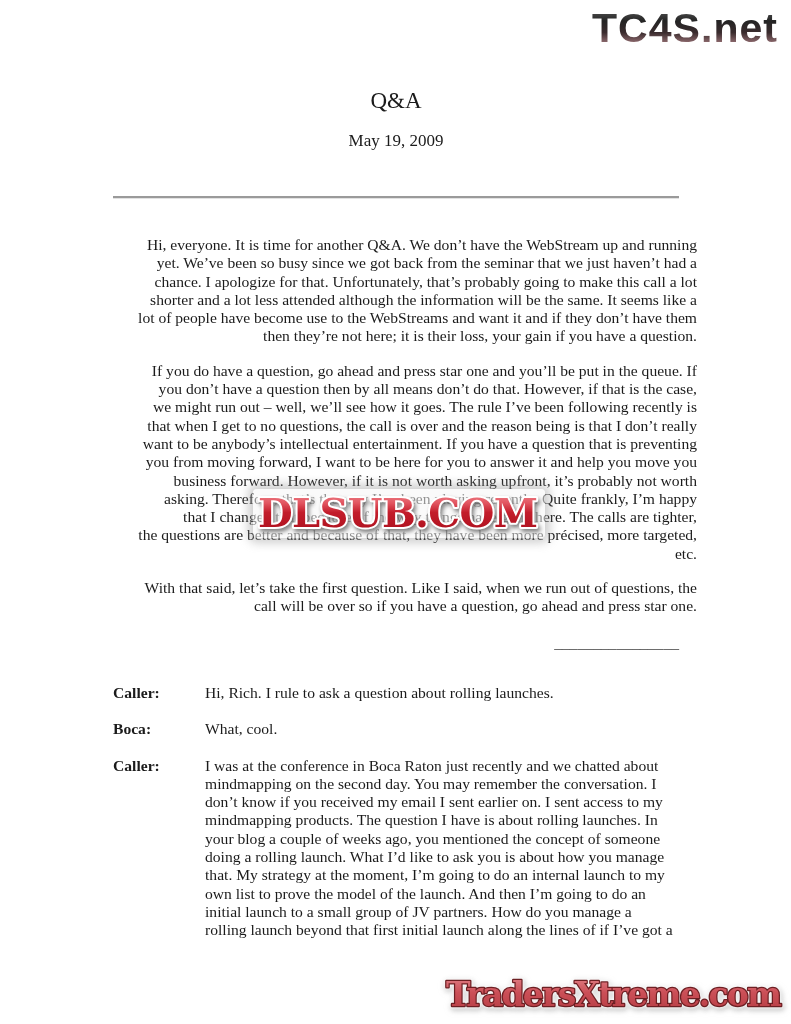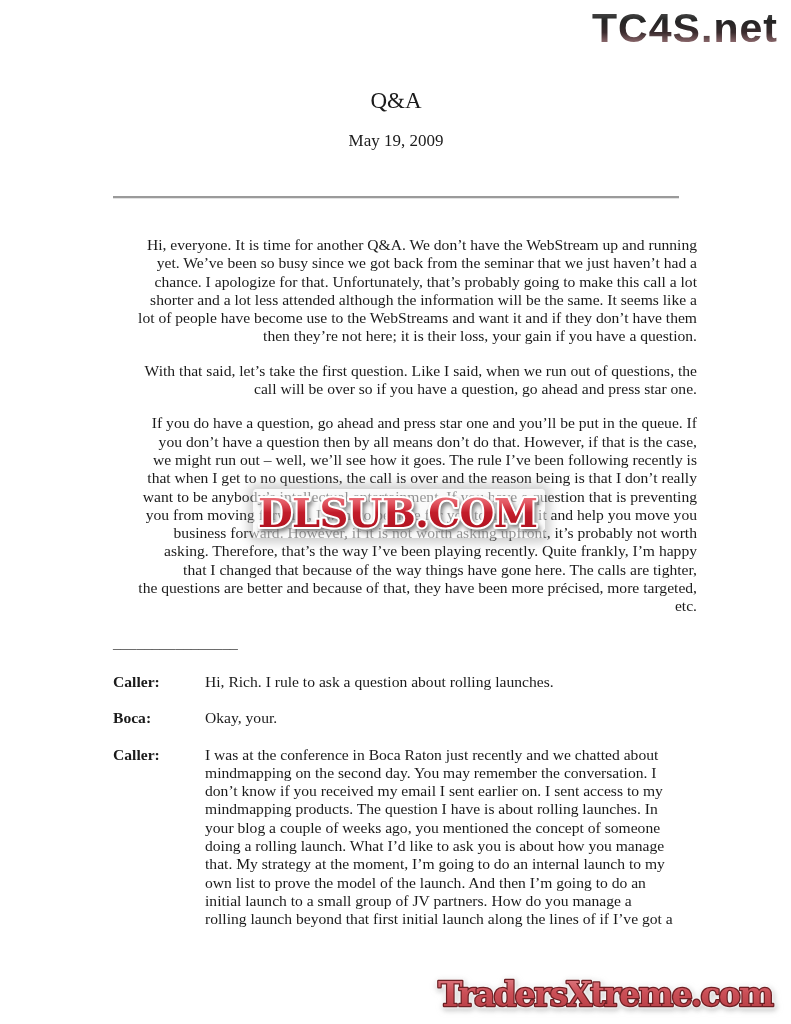--- a/index.html
+++ b/index.html
@@ -31,26 +31,26 @@
 
   .doc p {
     width:584px; margin:16px 0 0 0;
     font-size:15.6px; line-height:18.3px;
     white-space:pre-line;
     text-align:right;
   }
   .doc p.first { margin-top:38px; }
 
   .section-divider {
-    margin:18px 0 0 0; text-align:left;
+    margin:18px 0 0 0; text-align:right;
     font-size:15.6px; line-height:18.3px; color:#3d3d3d;
     letter-spacing:0;
   }
 
-  .dialogue { margin-top:21px; }
+  .dialogue { margin-top:32px; }
   .dlg-row { display:flex; width:600px; margin-top:18px; }
   .dlg-row:first-child { margin-top:0; }
   .speaker {
     width:92px; flex-shrink:0; font-weight:bold;
     font-size:15.6px; line-height:18.3px;
   }
   .speech {
     font-size:15.6px; line-height:18.3px;
     white-space:pre-line; width:508px;
   }
@@ -61,21 +61,21 @@
     background:rgba(246,246,246,0.55); border-radius:4px;
     box-shadow:0 0 10px 5px rgba(150,150,150,0.45);
   }
   .wm-svg {
     position:absolute; left:252px; top:484px;
     filter:drop-shadow(2px 3px 2px rgba(90,90,90,0.75));
   }
 
   
   .footer-logo {
-    position:absolute; top:968px; right:12px;
+    position:absolute; top:968px; right:4px;
     filter:drop-shadow(0 0 1.5px rgba(255,255,255,0.95))
            drop-shadow(0 0 2px rgba(255,255,255,0.85))
            drop-shadow(1px 2px 2px rgba(140,140,140,0.55));
   }
 </style>
 </head>
 <body>
 
 <div class="page">
 
@@ -98,44 +98,44 @@
     <h1 class="title">Q&amp;A</h1>
     <div class="date">May 19, 2009</div>
     <div class="rule"></div>
 
     <p class="first">Hi, everyone. It is time for another Q&amp;A. We don’t have the WebStream up and running
 yet. We’ve been so busy since we got back from the seminar that we just haven’t had a
 chance. I apologize for that. Unfortunately, that’s probably going to make this call a lot
 shorter and a lot less attended although the information will be the same. It seems like a
 lot of people have become use to the WebStreams and want it and if they don’t have them
 then they’re not here; it is their loss, your gain if you have a question.</p>
-    <p>With that said, let’s take the first question. Like I said, when we run out of questions, the
-call will be over so if you have a question, go ahead and press star one.</p>
     <p>If you do have a question, go ahead and press star one and you’ll be put in the queue. If
 you don’t have a question then by all means don’t do that. However, if that is the case,
 we might run out – well, we’ll see how it goes. The rule I’ve been following recently is
 that when I get to no questions, the call is over and the reason being is that I don’t really
 want to be anybody’s intellectual entertainment. If you have a question that is preventing
 you from moving forward, I want to be here for you to answer it and help you move you
 business forward. However, if it is not worth asking upfront, it’s probably not worth
 asking. Therefore, that’s the way I’ve been playing recently. Quite frankly, I’m happy
 that I changed that because of the way things have gone here. The calls are tighter,
 the questions are better and because of that, they have been more précised, more targeted,
 etc.</p>
+    <p>With that said, let’s take the first question. Like I said, when we run out of questions, the
+call will be over so if you have a question, go ahead and press star one.</p>
 
     <div class="section-divider">________________</div>
 
     <div class="dialogue">
       <div class="dlg-row">
         <div class="speaker">Caller:</div>
         <div class="speech">Hi, Rich. I rule to ask a question about rolling launches.</div>
       </div>
       <div class="dlg-row">
         <div class="speaker">Boca:</div>
-        <div class="speech">Okay, your.</div>
+        <div class="speech">What, cool.</div>
       </div>
       <div class="dlg-row">
         <div class="speaker">Caller:</div>
         <div class="speech">I was at the conference in Boca Raton just recently and we chatted about
 mindmapping on the second day. You may remember the conversation. I
 don’t know if you received my email I sent earlier on. I sent access to my
 mindmapping products. The question I have is about rolling launches. In
 your blog a couple of weeks ago, you mentioned the concept of someone
 doing a rolling launch. What I’d like to ask you is about how you manage
 that. My strategy at the moment, I’m going to do an internal launch to my

